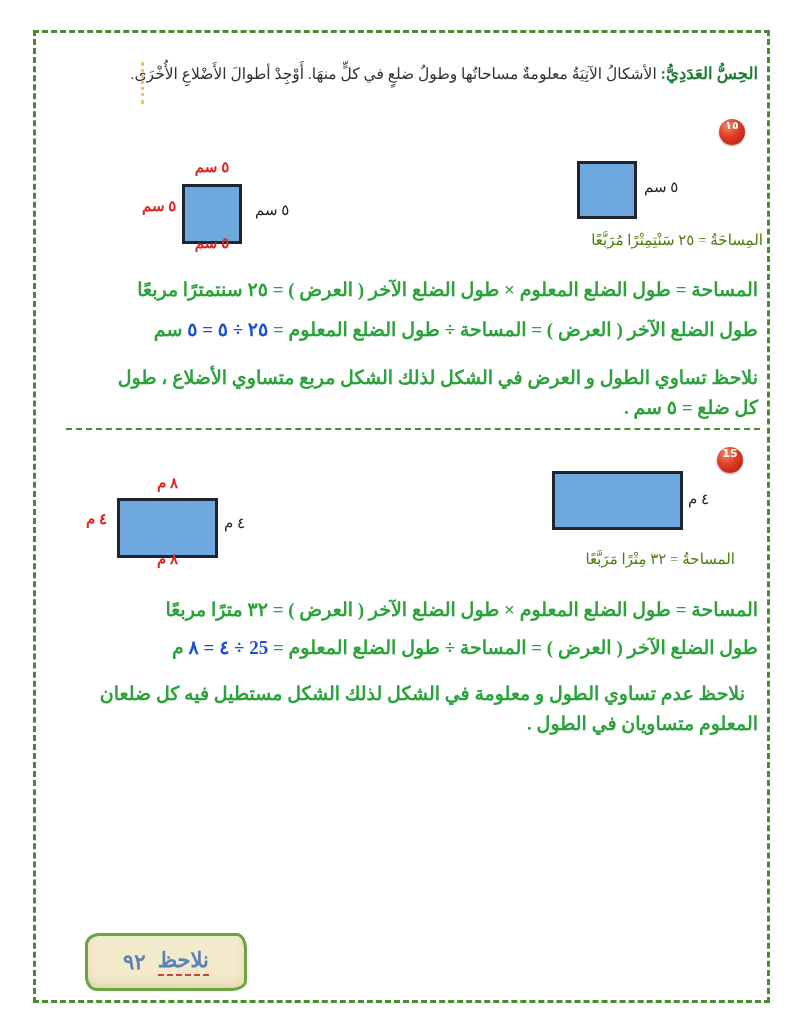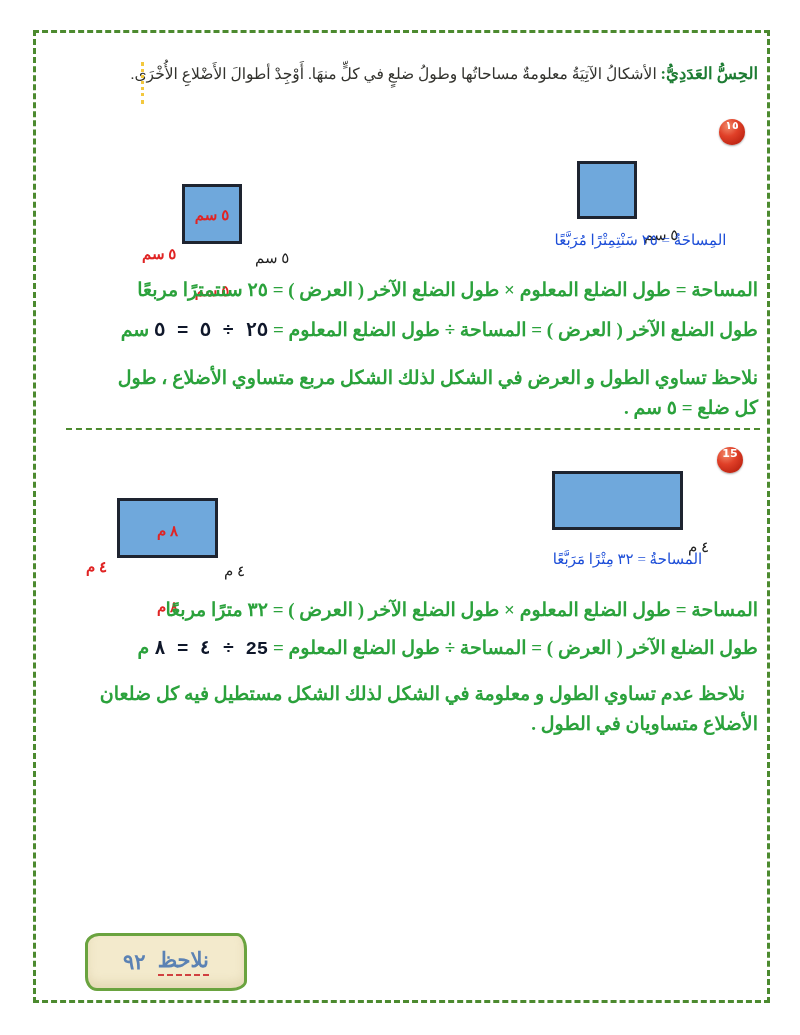--- a/index.html
+++ b/index.html
@@ -39,35 +39,35 @@
     display:flex;align-items:flex-start;justify-content:center;
     font-family:"DejaVu Sans","Liberation Sans",sans-serif;
   }
 
   
   .shape{
     background:#6fa8dc;border:3px solid #1e2430;box-sizing:border-box;
   }
 
   .lbl{
-    font-size:15px;color:#222;white-space:nowrap;line-height:1;margin-top:48px;
+    font-size:15px;color:#222;white-space:nowrap;line-height:1;
   }
   .lbl.red{color:#e02424;font-weight:700;}
   .lbl.center{text-align:center;}
 
   .caption{
-    font-size:15px;color:#1d4ed8;text-align:center;white-space:nowrap;
+    font-size:15px;color:#4d7c0f;white-space:nowrap;
   }
 
   
   .sol{
     right:42px;text-align:right;white-space:nowrap;
     font-size:19px;font-weight:700;color:#2ba23c;line-height:1.25;
   }
-  .sol .red{color:#0f172a;font-family:Liberation Mono, monospace;}
+  .sol .red{color:#1d4ed8;}
 
   .sep{
     left:66px;top:428px;width:694px;height:0;
     border-top:2px dashed #4c8a2f;
   }
 
   
   .footer-badge{
     left:85px;top:933px;width:156px;height:52px;
     background:#f3eacc;border:3px solid #6aa33f;
@@ -117,18 +117,18 @@
 
 <div class="abs shape" style="left:117px;top:498px;width:101px;height:60px;"></div>
 <div class="abs lbl red center" style="left:117px;top:476px;width:101px;">٨ م</div>
 <div class="abs lbl red" style="left:86px;top:512px;">٤ م</div>
 <div class="abs lbl red center" style="left:117px;top:552px;width:101px;">٨ م</div>
 <div class="abs lbl" style="left:224px;top:516px;">٤ م</div>
 
 <div class="abs sol" style="top:598px;">المساحة = طول الضلع المعلوم × طول الضلع الآخر ( العرض ) = ٣٢ مترًا مربعًا</div>
 <div class="abs sol" style="top:636px;"><span>طول الضلع الآخر ( العرض ) = المساحة ÷ طول الضلع المعلوم = </span><span class="red">25 ÷ ٤ = ٨</span><span> م</span></div>
 <div class="abs sol" style="top:682px;right:55px;">نلاحظ  عدم تساوي الطول و معلومة في الشكل لذلك الشكل مستطيل فيه كل ضلعان</div>
-<div class="abs sol" style="top:712px;">الأضلاع متساويان في الطول .</div>
+<div class="abs sol" style="top:712px;">المعلوم متساويان في الطول .</div>
 
 <div class="abs footer-badge">
   <span class="pg-word">نلاحظ</span>
   <span>٩٢</span>
 </div>
 
 </body></html>

